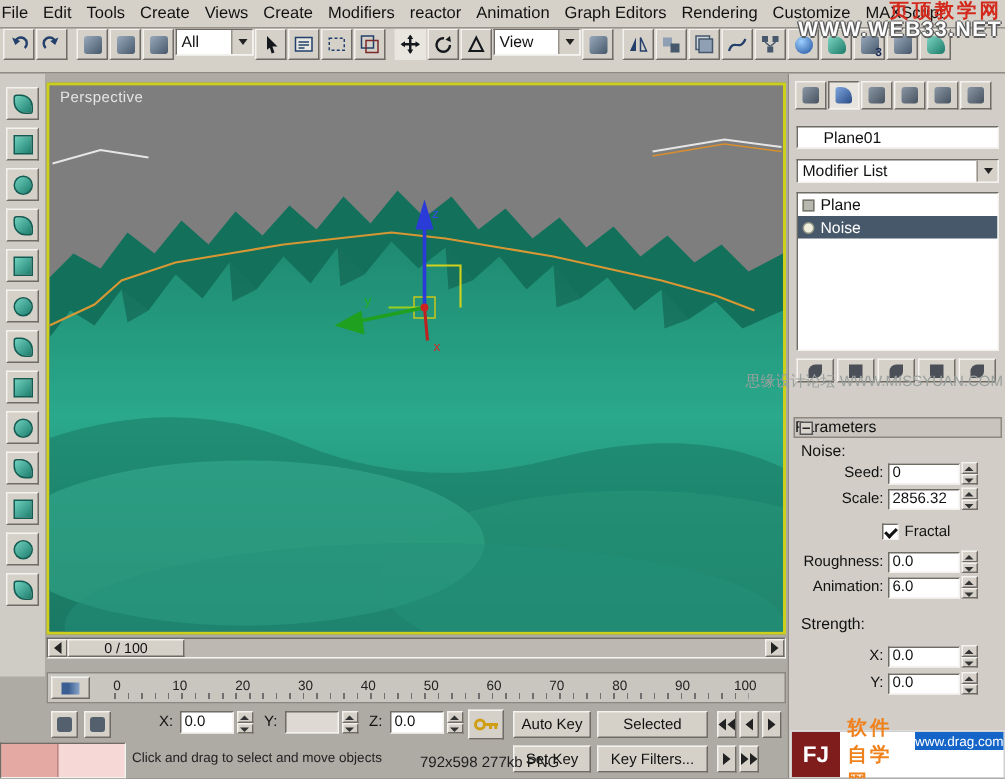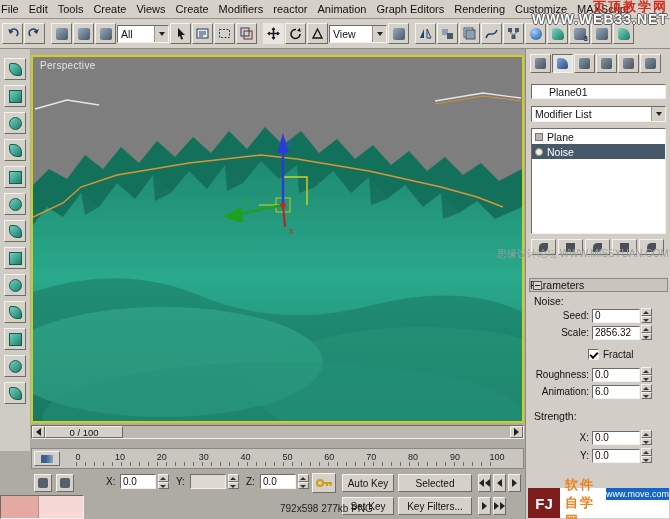--- a/index.html
+++ b/index.html
@@ -6,21 +6,21 @@
 html,body{overflow:hidden}
 body{width:670px;height:519px;background:#a8a5a0}
 .root{position:relative;width:670px;height:519px;background:#aeaba5;font-family:"Liberation Sans",sans-serif;font-size:11px;color:#111;overflow:hidden}
 .raised{background:#d5d1c9;border:1px solid;border-color:#f4f2ee #6f6b65 #6f6b65 #f4f2ee}
 .sunken{background:#fff;border:1px solid;border-color:#6f6b65 #f4f2ee #f4f2ee #6f6b65}
 
 .menubar{position:absolute;left:0;top:0;width:670px;height:19px;background:#d5d1c9;display:flex;align-items:center;border-bottom:1px solid #97938c;z-index:5}
 .menu-item{padding:2px 5px;cursor:default;white-space:nowrap}
 .menu-item:first-child{margin-left:-4px}
 
-.toolbar{position:absolute;left:0;top:19px;width:670px;height:30px;background:#d5d1c9;display:flex;align-items:center;padding:0 2px;gap:1px;border-bottom:1px solid #8f8b84;z-index:4}
+.toolbar{position:absolute;left:0;top:19px;width:670px;height:30px;background:#d5d1c9;display:flex;align-items:flex-start;padding:0 2px;gap:1px;border-bottom:1px solid #8f8b84;z-index:4}
 .tbtn{width:21px;height:21px;display:flex;align-items:center;justify-content:center;flex:0 0 auto;position:relative}
 .tbtn.pressed{background:#e9e6df;border-color:#6f6b65 #f4f2ee #f4f2ee #6f6b65}
 .tsep{width:4px;height:21px;flex:0 0 auto}
 .gl{display:block;width:12px;height:12px;background:linear-gradient(135deg,#9aa9bc,#47586c);border-radius:2px}
 .gl.round{border-radius:50%;background:radial-gradient(circle at 35% 30%,#9fd0ff,#1c4f9c)}
 .gl.teal{background:linear-gradient(135deg,#7fd6c4,#1b7a68);border-radius:3px 8px 3px 3px}
 .snap3{position:absolute;right:1px;bottom:0;font-size:8px;font-weight:bold;color:#1c2c56}
 .dd{height:18px;background:#fff;border:1px solid;border-color:#6f6b65 #f4f2ee #f4f2ee #6f6b65;display:flex;align-items:center;flex:0 0 auto}
 .dd .txt{padding:0 3px;flex:1;font-size:10.5px}
 .dd .ddbtn{width:14px;height:100%;background:#d5d1c9;border-left:1px solid #97938c;display:flex;align-items:center;justify-content:center}
@@ -532,20 +532,21 @@
       </div>
     <div class="pbtn raised" style="left:508px">
         <span class="tri-r"></span>
       </div>
   </div>
 
   <div class="srow srow2">
     <div class="listener">
         <div class="lh"></div>
       </div>
+    <div class="prompt">Click and drag to select and move objects</div>
     <div class="barbtn raised" style="left:342px;width:52px">Set Key</div>
     <div class="barbtn raised" style="left:398px;width:74px">Key Filters...</div>
     <div class="pbtn raised" style="left:478px">
         <span class="tri-r"></span>
       </div>
     <div class="pbtn raised" style="left:493px">
         <span class="tri-r"></span>
         <span class="tri-r"></span>
       </div>
   </div>
@@ -553,17 +554,17 @@
   <div class="wm-top">
     <div class="t1">页顶教学网</div>
     <div class="t2">WWW.WEB33.NET</div>
   </div>
   <div class="wm-mid">思缘设计论坛 WWW.MISSYUAN.COM</div>
   <div class="imginfo">792x598 277kb PNG</div>
   <div class="logo">
     <div class="logo-badge">FJ</div>
     <div class="logo-right">
       <div class="logo-title">软件自学网</div>
-      <div class="logo-url">www.move.com</div>
+      <div class="logo-url">www.drag.com</div>
     </div>
   </div>
 
 </div>
 
 </body></html>

